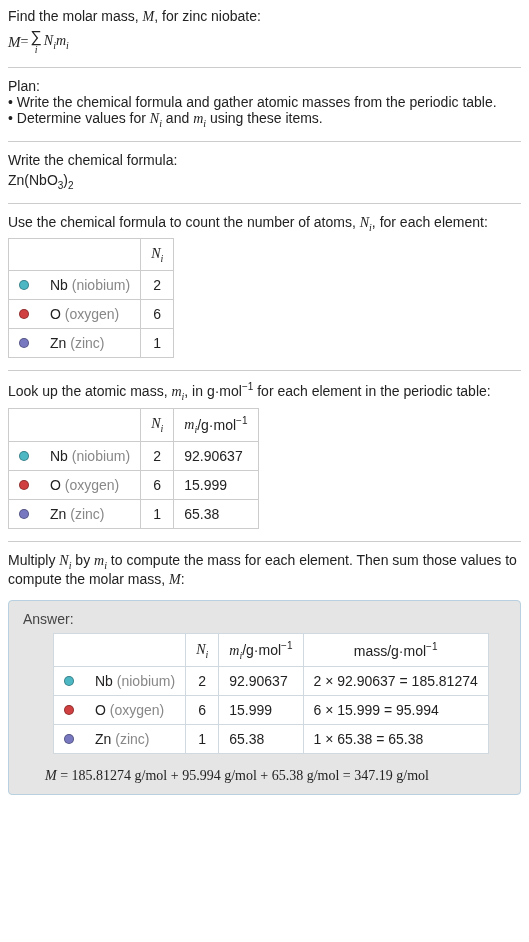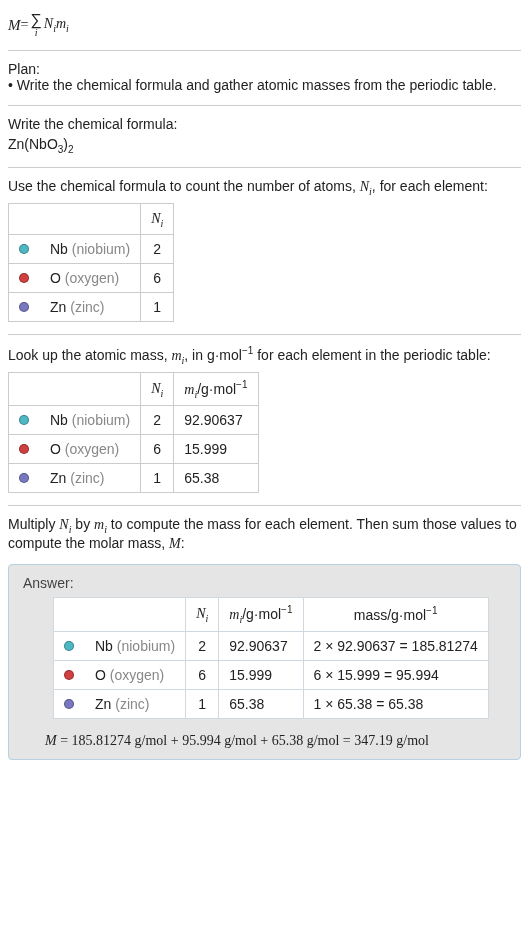--- a/index.html
+++ b/index.html
@@ -107,36 +107,38 @@
     .sigma-wrap .below {
       font-size: 10px;
       font-style: italic;
       font-family: "Times New Roman", serif;
     }
   </style>
 </head>
 <body>
 
 <div class="section">
+  <div>Find the molar mass, <span class="italic">M</span>, for zinc niobate:</div>
   <div class="formula-line">
     <span class="italic" style="font-size:15px;">M</span>
     <span style="font-family:'Times New Roman',serif;"> = </span>
     <span class="sigma-wrap">
       <span class="sigma">∑</span>
       <span class="below">i</span>
     </span>
     <span class="italic">N<span class="sub">i</span>m<span class="sub">i</span></span>
   </div>
 </div>
 
 <hr>
 
 <div class="section">
   <div>Plan:</div>
   <div>• Write the chemical formula and gather atomic masses from the periodic table.</div>
+  <div>• Determine values for <span class="italic">N<span class="sub">i</span></span> and <span class="italic">m<span class="sub">i</span></span> using these items.</div>
 </div>
 
 <hr>
 
 <div class="section">
   <div>Write the chemical formula:</div>
   <div style="margin-top:4px;">Zn(NbO<span class="sub">3</span>)<span class="sub">2</span></div>
 </div>
 
 <hr>

